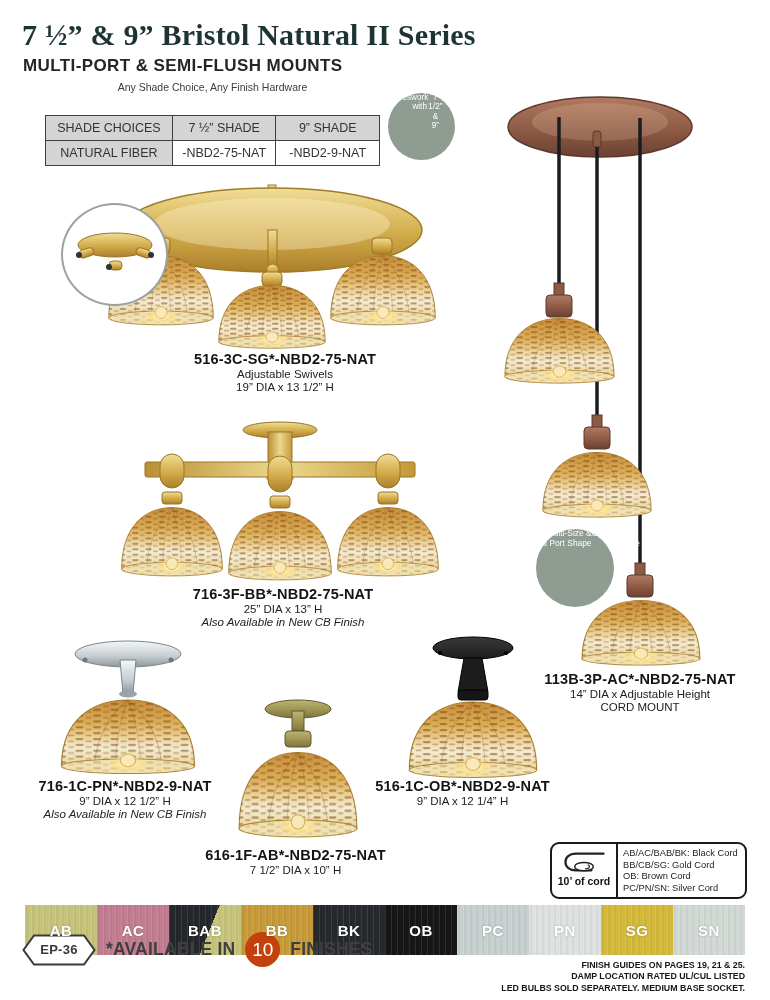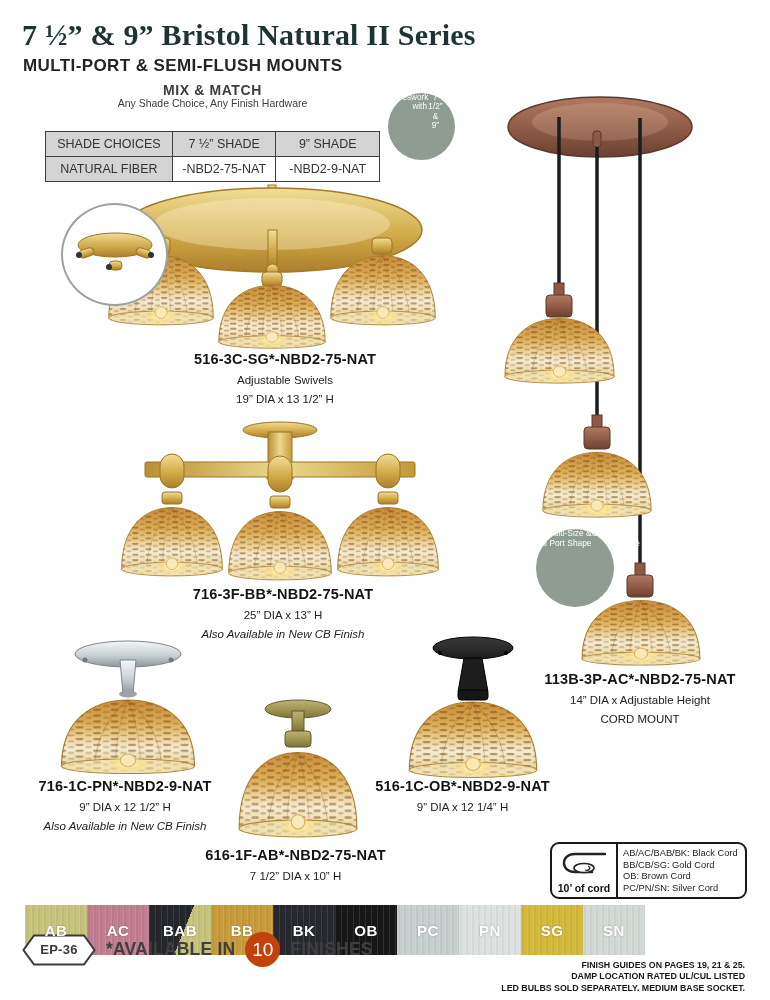--- a/index.html
+++ b/index.html
@@ -25,39 +25,39 @@
   
   .badge{border-radius:50%;background:#8e9c92;color:#fff;display:flex;flex-direction:row;
     justify-content:center;text-align:center;line-height:1.15;z-index:6}
   .badge span{display:block}
   .badge-all{left:388px;top:93px;width:67px;height:67px;font-size:8.2px}
   .badge-mp{left:536px;top:529px;width:78px;height:78px;font-size:8.4px}
 
   
   .caption{text-align:center}
   .sku{font-size:14.5px;font-weight:bold;color:#141414;letter-spacing:.2px;white-space:nowrap}
-  .cap-line{font-size:11.5px;color:#222;margin-top:7px}
+  .cap-line{font-size:11.5px;color:#222;margin-top:1px}
   .cap-italic{font-style:italic}
 
   
   .inset{left:61px;top:203px;width:103px;height:99px;border:2.5px solid #9aa2a2;border-radius:50%;
     background:#fff;display:flex;align-items:center;justify-content:center;z-index:4}
 
   
   .cordbox{left:550px;top:842px;width:197px;height:57px;border:2px solid #1a1a1a;border-radius:9px;
     display:flex;align-items:stretch;background:#fff;box-sizing:border-box}
   .cord-left{width:60px;display:flex;flex-direction:column;align-items:center;
-    justify-content:space-between;padding:5px 2px 3px;border-right:2px solid #1a1a1a}
+    justify-content:space-between;padding:5px 2px 10px;border-right:2px solid #1a1a1a}
   .cord-len{font-size:10.5px;font-weight:bold;white-space:nowrap;color:#111}
   .cord-lines{flex:1;padding:3px 5px;display:flex;flex-direction:column;justify-content:space-around}
   .cord-line{font-size:9.3px;white-space:nowrap;color:#1c1c1c}
   .cord-line b{font-weight:normal}
 
   
-  .swatches{left:25px;top:905px;width:620px;height:50px;display:flex}
+  .swatches{left:25px;top:905px;width:720px;height:50px;display:flex}
   .swatch{flex:1;position:relative;display:flex;align-items:center;justify-content:center}
   .swatch::after{content:"";position:absolute;inset:0;
     background:repeating-linear-gradient(90deg,rgba(255,255,255,.10) 0 1px,rgba(0,0,0,.04) 1px 3px,transparent 3px 6px)}
   .swatch span{color:#fff;font-weight:bold;font-size:15px;letter-spacing:.5px;z-index:2;
     text-shadow:0 0 2px rgba(0,0,0,.28)}
 
   
   .footer-left{left:22px;top:932px;display:flex;align-items:center;gap:10px}
   .hex{position:relative;width:74px;height:32px}
   .hex span{position:absolute;inset:0;display:flex;align-items:center;justify-content:center;
@@ -131,21 +131,20 @@
       <ellipse cx="60" cy="70" rx="20" ry="8.5" fill="url(#glow)"></ellipse>
       <circle cx="60" cy="66" r="6.5" fill="#f9e9b8" stroke="#d8b35c"></circle>
     </symbol>
   </defs>
 </svg>
 
 <div class="abs page-title">7 ½” &amp; 9” Bristol Natural II Series</div>
 <div class="abs page-subtitle">MULTI-PORT &amp; SEMI-FLUSH MOUNTS</div>
 
 <div class="abs mixmatch">
-  <div class="mm-h">MIX &amp; MATCH</div>
   <div class="mm-s">Any Shade Choice, Any Finish Hardware</div>
   <table class="mm">
     <tbody>
         <tr>
       <td class="hd c1">SHADE CHOICES</td>
       <td class="hd c2">7 ½” SHADE</td>
       <td class="hd c3">9” SHADE</td>
     </tr>
     <tr>
       <td class="hd">NATURAL FIBER</td>

